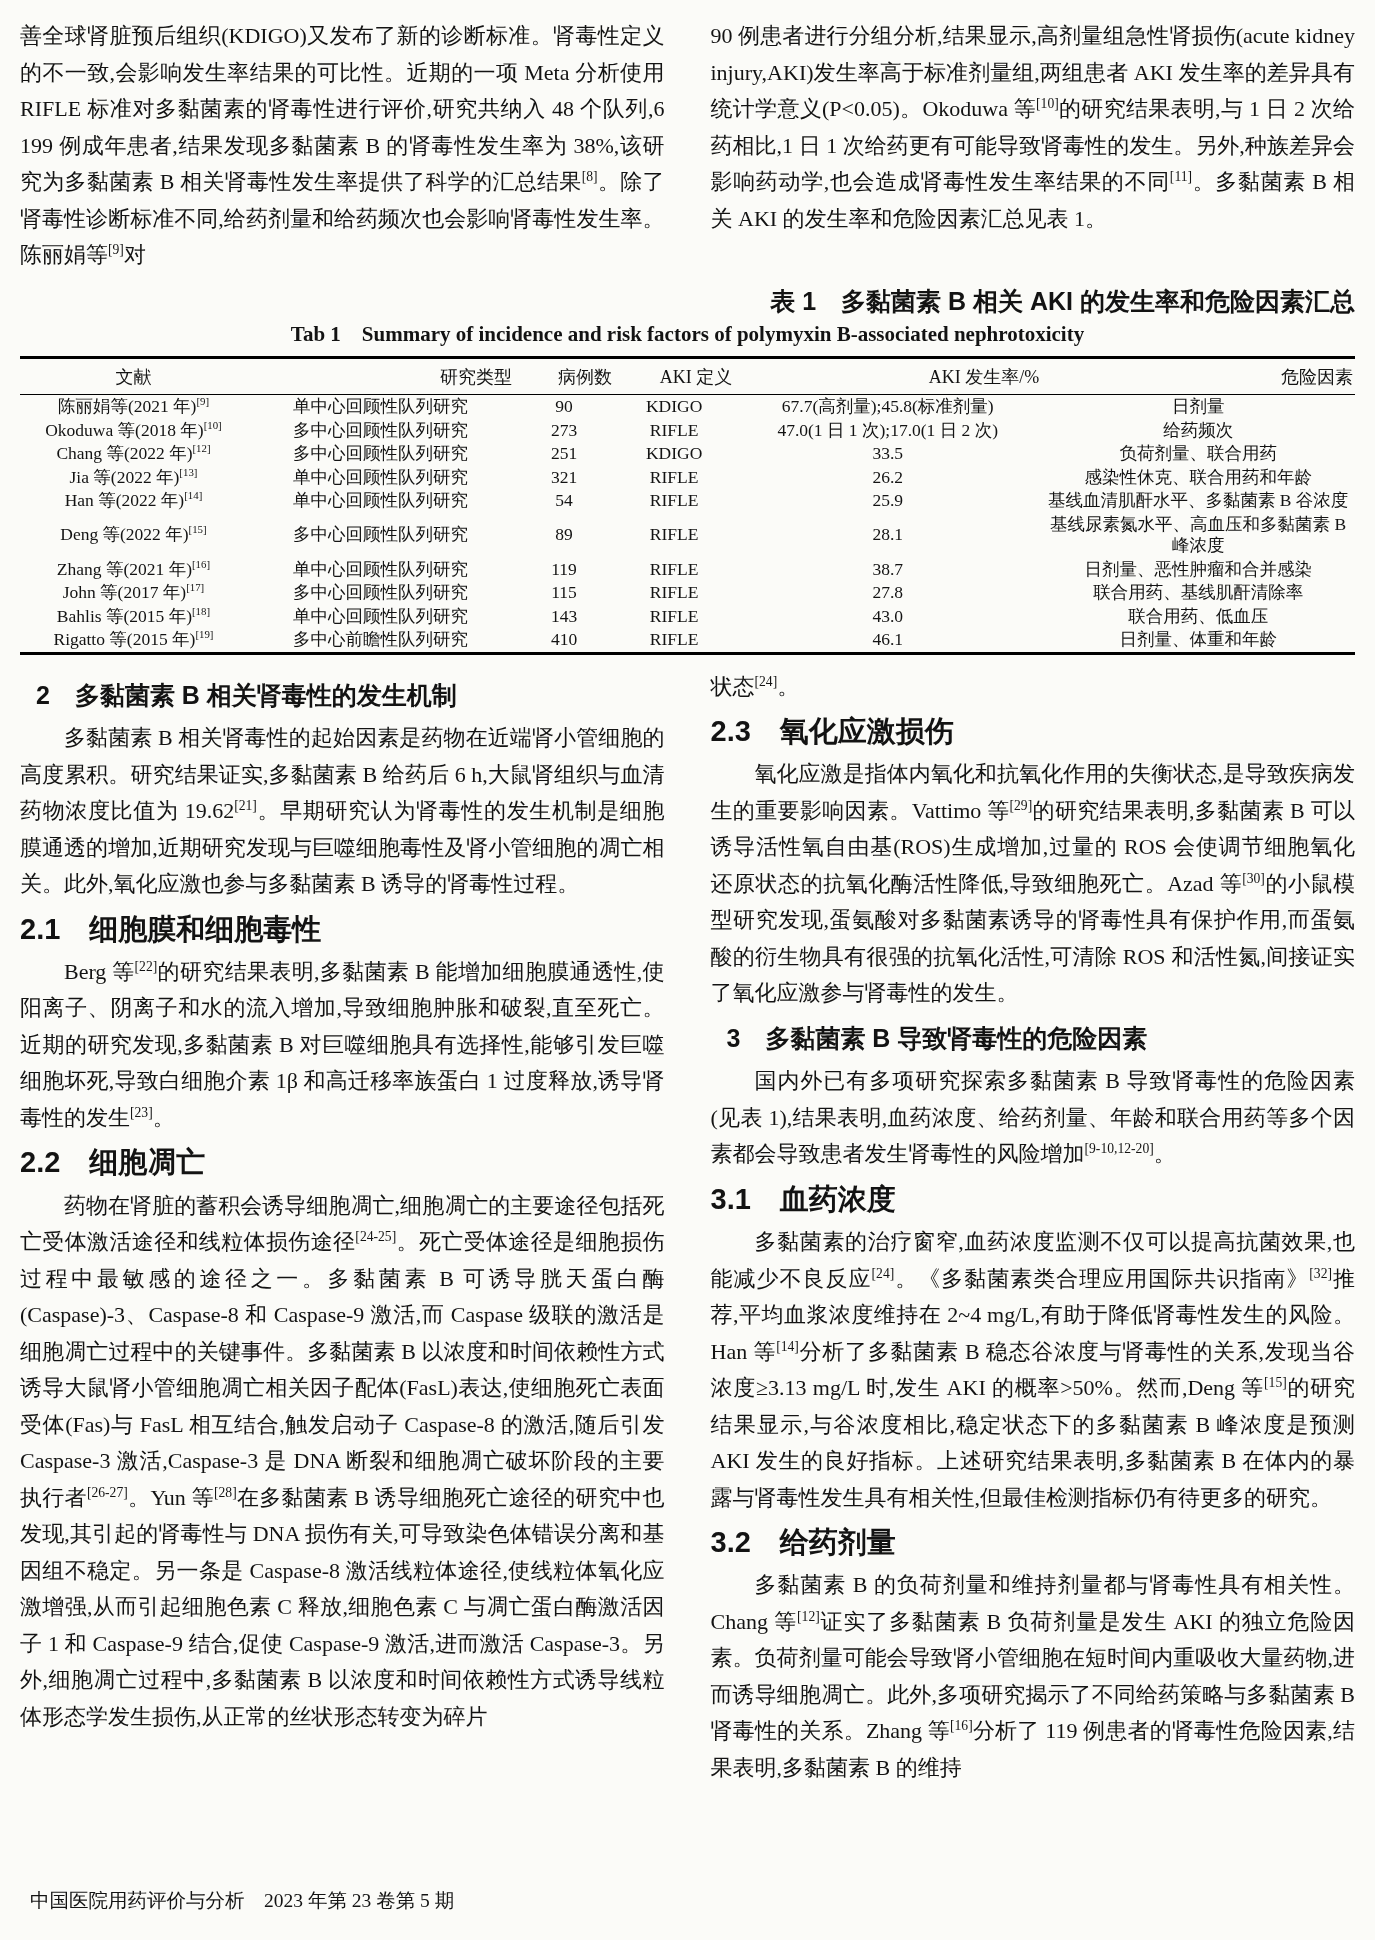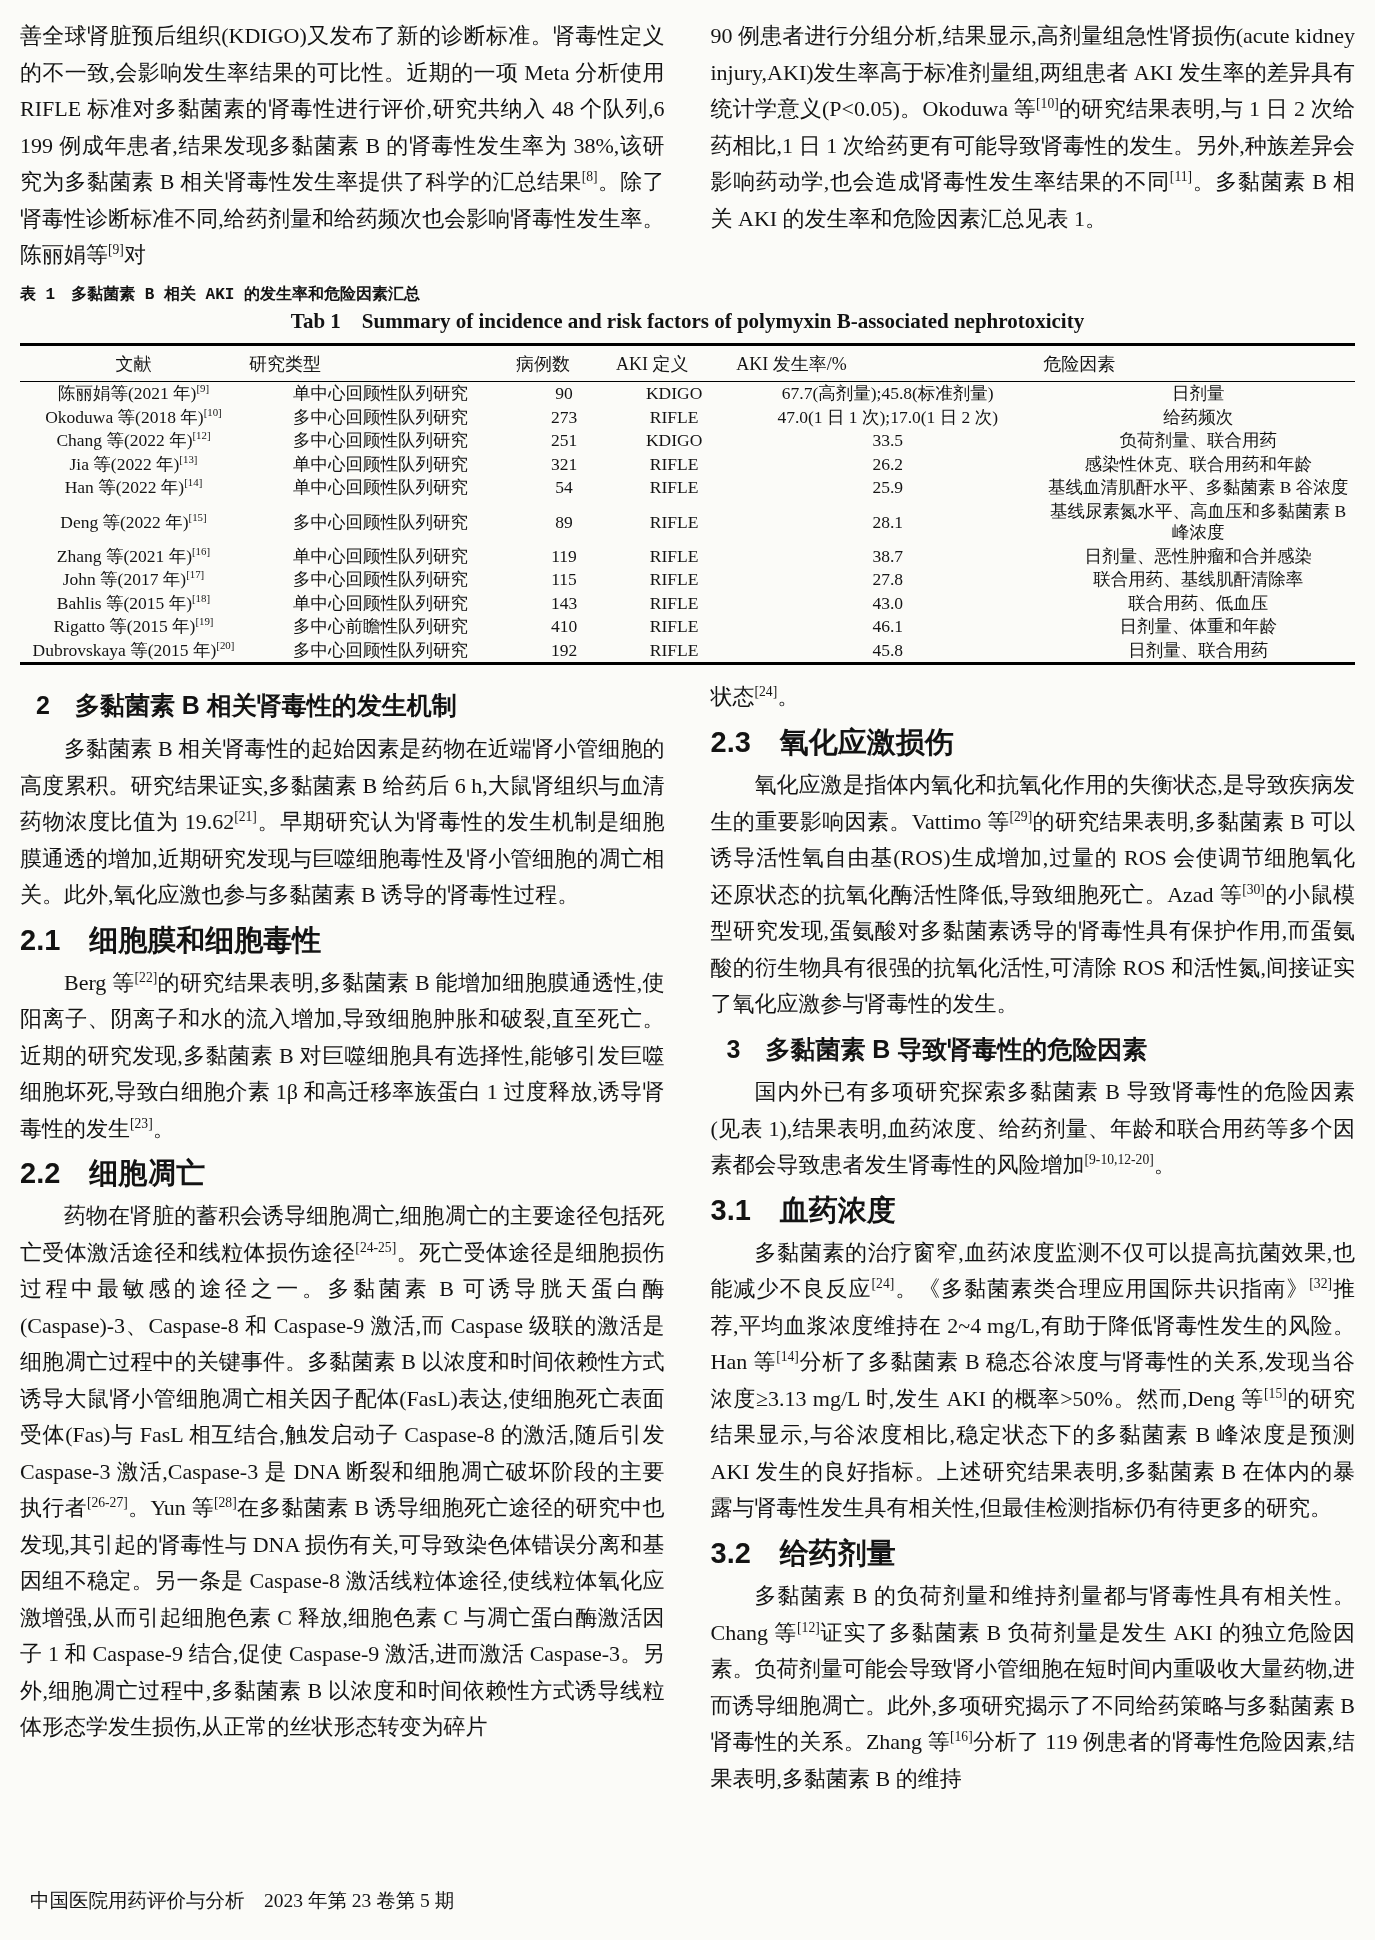--- a/index.html
+++ b/index.html
@@ -26,35 +26,35 @@
     margin:10px 16px 8px;
   }
   .h3 {
     font-family:"Liberation Sans","DejaVu Sans",sans-serif;
     font-weight:bold; font-size:29px; line-height:1.35;
     margin:7px 0 5px;
   }
   
   .table-block { margin-top:10px; margin-bottom:14px; }
   .tbl-title-cn {
-    text-align:left; font-weight:bold; font-size:16px; line-height:1.4;
-    font-family:Liberation Mono, monospace;
+    text-align:right; font-weight:bold; font-size:25px; line-height:1.4;
+    font-family:Liberation Sans, sans-serif;
   }
   .tbl-title-en {
     text-align:center; font-weight:bold; font-size:21px; line-height:1.5;
     font-family:"Liberation Serif","DejaVu Serif",serif;
   }
   table {
     width:100%; border-collapse:collapse; margin-top:6px;
     border-top:3px solid #000; border-bottom:3px solid #000;
     font-size:17.5px;
   }
   thead th {
     font-weight:normal; border-bottom:1.5px solid #000;
-    padding:6px 2px 5px; text-align:left; font-size:18px;
+    padding:6px 2px 5px; text-align:right; font-size:18px;
   }
   tbody td { padding:1px 2px; text-align:center; line-height:21.5px; }
   th:first-child, td:first-child { text-align:center; }
   col.c1{width:17%} col.c2{width:20%} col.c3{width:7.5%}
   col.c4{width:9%}  col.c5{width:23%} col.c6{width:23.5%}
   
   .footer {
     margin-top:auto; display:flex; justify-content:space-between;
     font-size:19.5px; padding:0 6px 2px 10px;
   }
@@ -169,28 +169,20 @@
             <td>联合用药、低血压</td>
           </tr>
           <tr>
             <td>Rigatto 等(2015 年)<sup>[19]</sup></td>
             <td>多中心前瞻性队列研究</td>
             <td>410</td>
             <td>RIFLE</td>
             <td>46.1</td>
             <td>日剂量、体重和年龄</td>
           </tr>
-          <tr>
-            <td>Dubrovskaya 等(2015 年)<sup>[20]</sup></td>
-            <td>多中心回顾性队列研究</td>
-            <td>192</td>
-            <td>RIFLE</td>
-            <td>45.8</td>
-            <td>日剂量、联合用药</td>
-          </tr>
         </tbody>
     </table>
   </div>
 
   <div class="cols">
     <div class="col">
         <div class="h2">2　多黏菌素 B 相关肾毒性的发生机制</div>
         <p class="p">多黏菌素 B 相关肾毒性的起始因素是药物在近端肾小管细胞的高度累积。研究结果证实,多黏菌素 B 给药后 6 h,大鼠肾组织与血清药物浓度比值为 19.62<sup>[21]</sup>。早期研究认为肾毒性的发生机制是细胞膜通透的增加,近期研究发现与巨噬细胞毒性及肾小管细胞的凋亡相关。此外,氧化应激也参与多黏菌素 B 诱导的肾毒性过程。</p>
         <div class="h3">2.1　细胞膜和细胞毒性</div>
         <p class="p">Berg 等<sup>[22]</sup>的研究结果表明,多黏菌素 B 能增加细胞膜通透性,使阳离子、阴离子和水的流入增加,导致细胞肿胀和破裂,直至死亡。近期的研究发现,多黏菌素 B 对巨噬细胞具有选择性,能够引发巨噬细胞坏死,导致白细胞介素 1β 和高迁移率族蛋白 1 过度释放,诱导肾毒性的发生<sup>[23]</sup>。</p>

